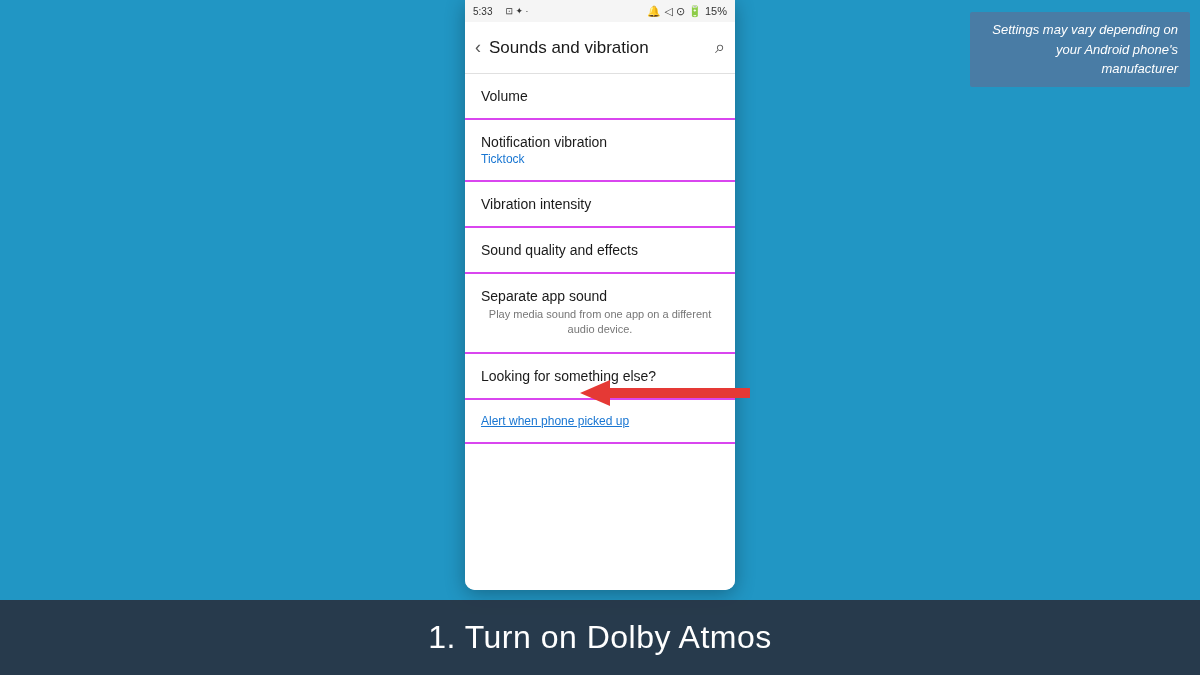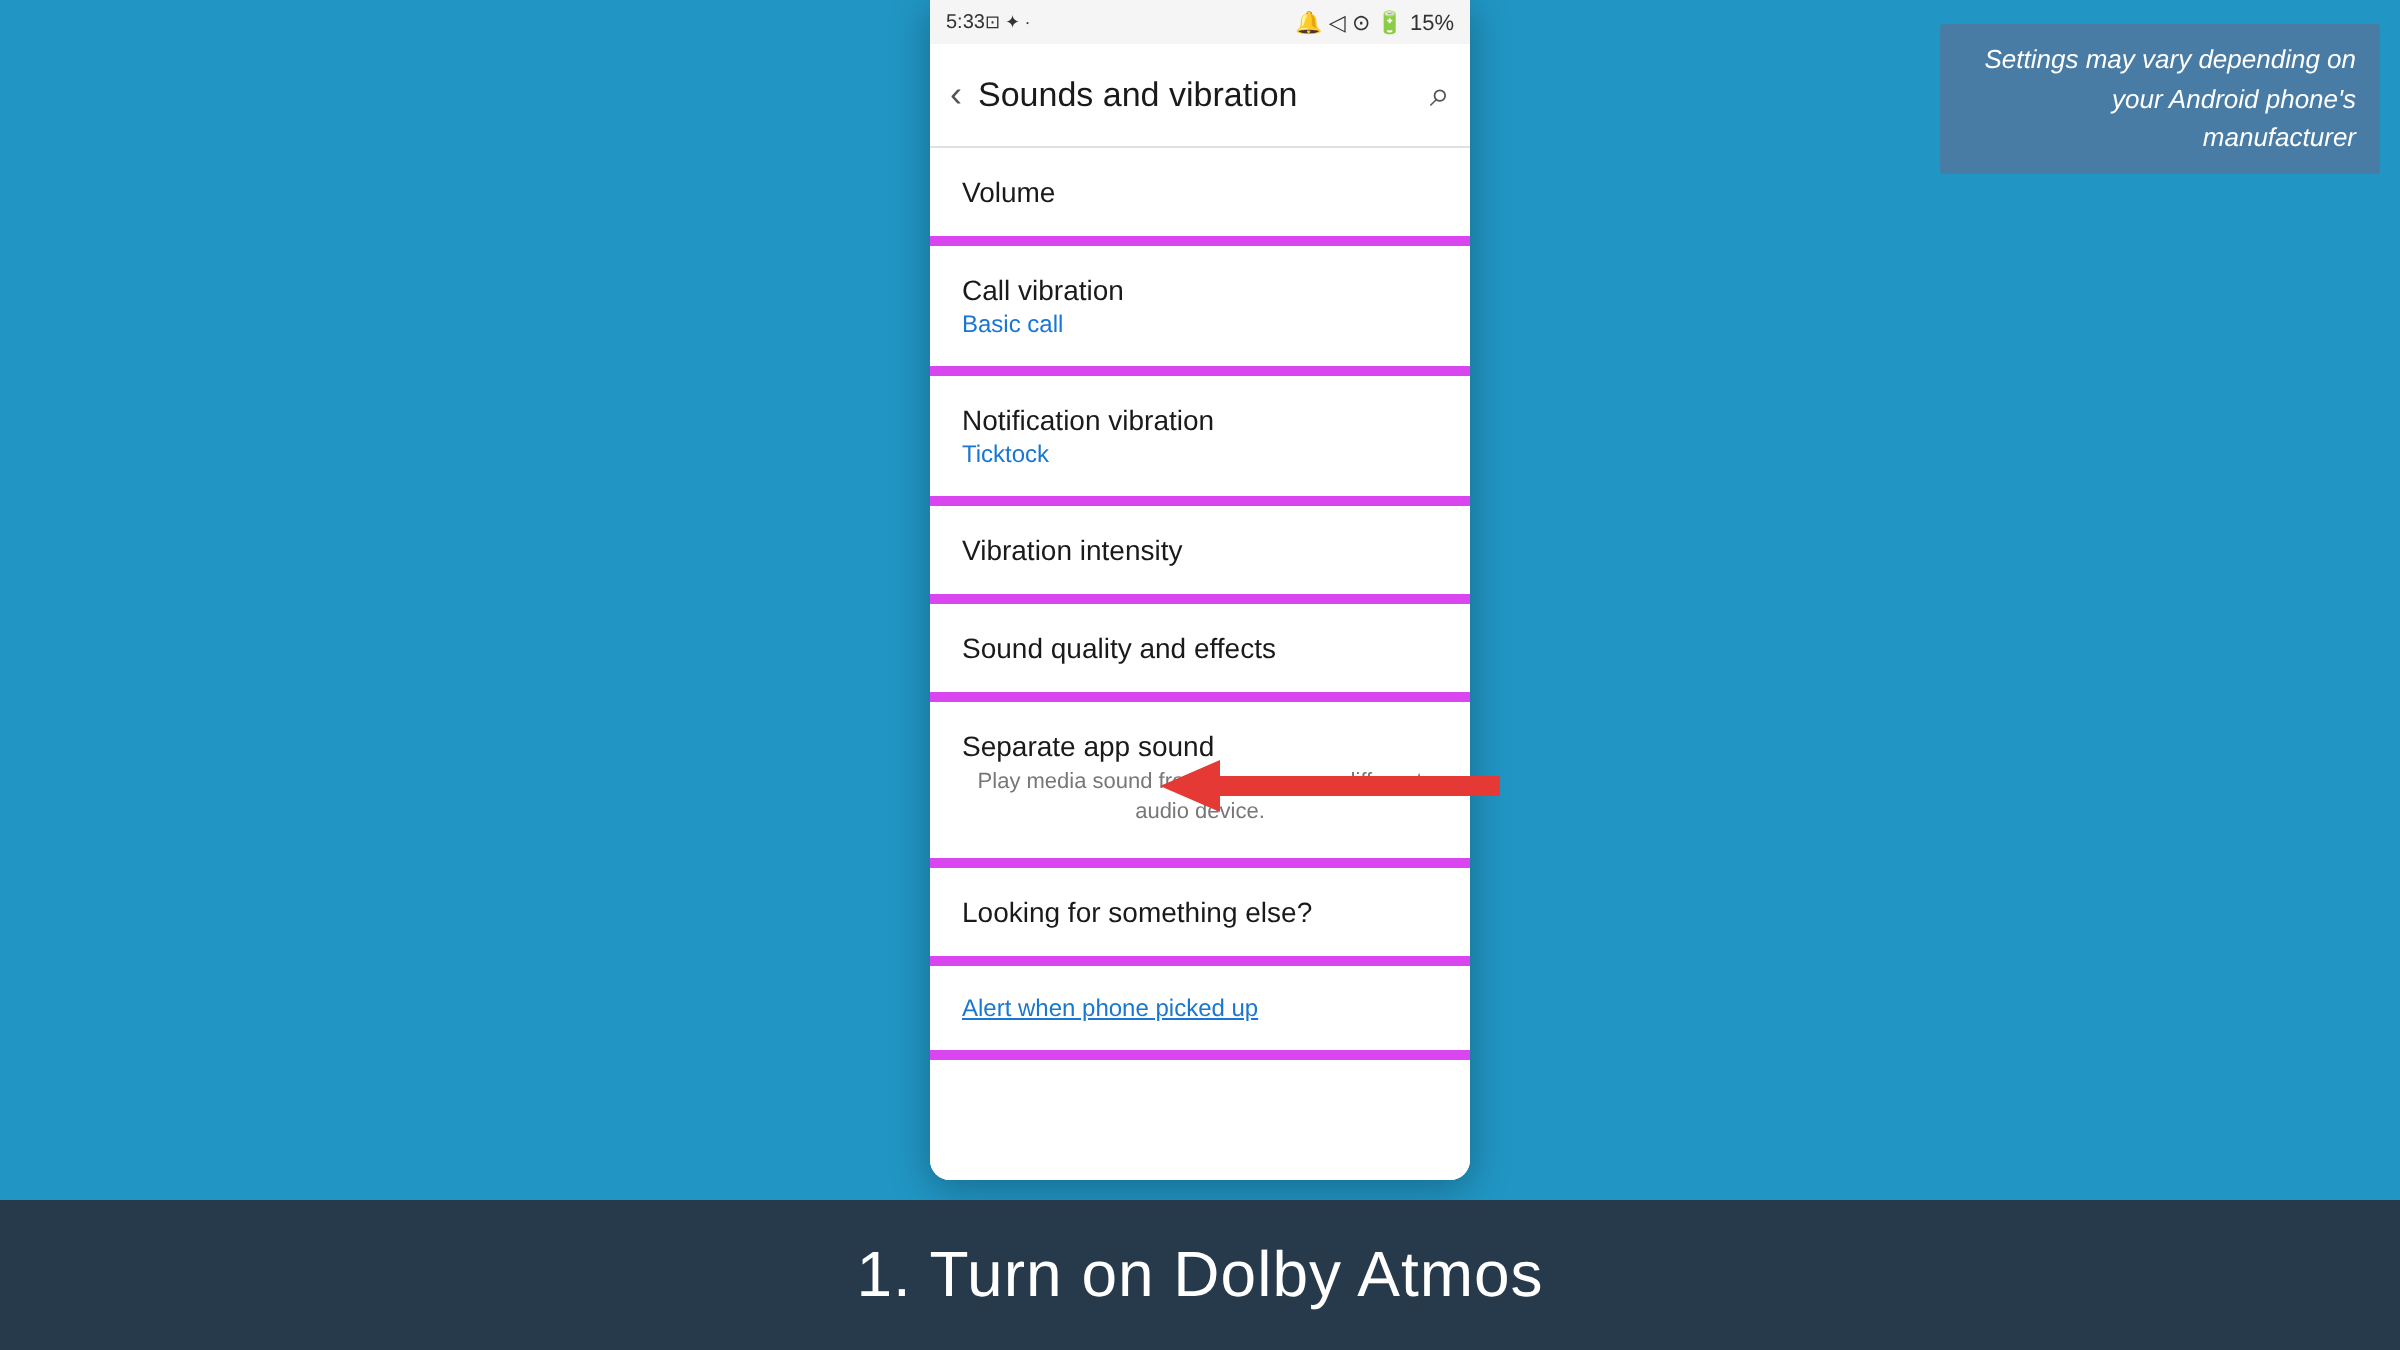--- a/index.html
+++ b/index.html
@@ -58,21 +58,21 @@
       align-items: center;
       justify-content: space-between;
       padding: 0 8px;
       font-size: 10px;
       color: #333;
     }
 
     .status-left {
       display: flex;
       align-items: flex-start;
-      gap: 0;
+      gap: 13px;
     }
 
     .status-right {
       display: flex;
       align-items: center;
       gap: 3px;
     }
 
     
     .header {
@@ -106,21 +106,21 @@
 
     
     .settings-list {
       background: white;
       overflow-y: auto;
       height: calc(590px - 22px - 52px);
     }
 
     .settings-item {
       padding: 14px 16px;
-      border-bottom: 5px solid #d946ef;
+      border-bottom: 2px solid #d946ef;
       cursor: pointer;
     }
 
     .settings-item-title {
       font-size: 14px;
       color: #1a1a1a;
       font-weight: 400;
     }
 
     .settings-item-subtitle {
@@ -192,24 +192,20 @@
     <span class="header-title">Sounds and vibration</span>
     <span class="header-search">⌕</span>
   </div>
 
   <div class="settings-list">
 
     <div class="settings-item">
       <div class="settings-item-title">Volume</div>
     </div>
 
-    <div class="settings-item">
-      <div class="settings-item-title">Call vibration</div>
-      <div class="settings-item-subtitle">Basic call</div>
-    </div>
 
     <div class="settings-item">
       <div class="settings-item-title">Notification vibration</div>
       <div class="settings-item-subtitle">Ticktock</div>
     </div>
 
 
     <div class="settings-item">
       <div class="settings-item-title">Vibration intensity</div>
     </div>

